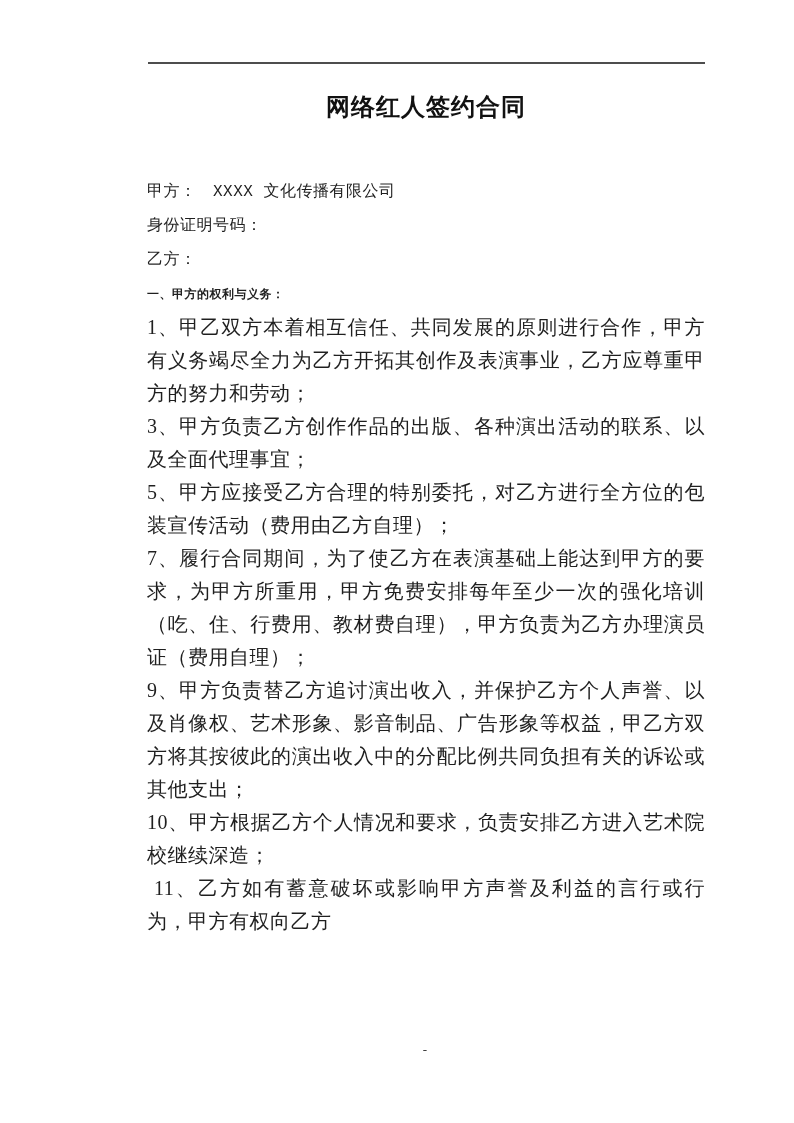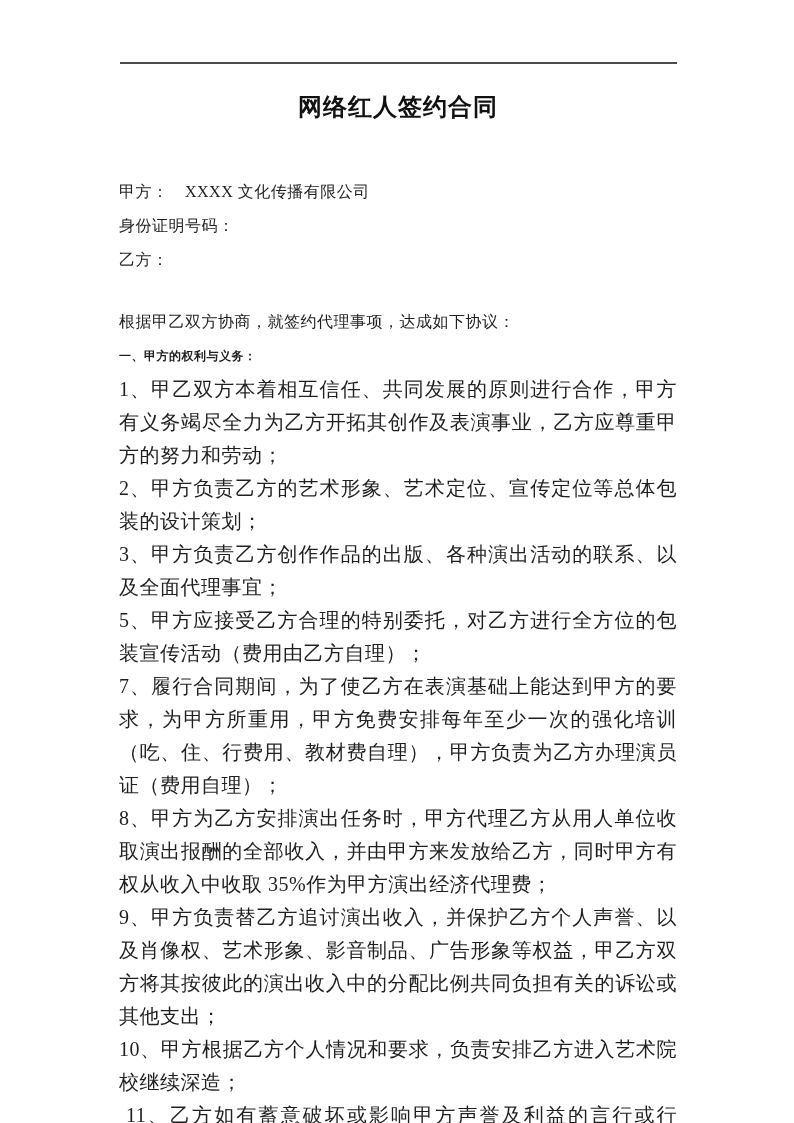--- a/index.html
+++ b/index.html
@@ -8,20 +8,21 @@
       background: #ffffff;
     }
     .page {
       position: relative;
       width: 691px;
       height: 1123px;
       background: #ffffff;
       overflow: hidden;
       font-family: "Liberation Serif", "DejaVu Serif", serif;
       color: #1f1f1f;
+      margin-left: 28px;
     }
     .header-rule {
       position: absolute;
       top: 62px;
       left: 120px;
       width: 557px;
       height: 0;
       border-top: 2px solid #4d4d4d;
     }
     .content {
@@ -38,20 +39,21 @@
       text-align: center;
       color: #111111;
       letter-spacing: 1px;
     }
     .party-line {
       margin: 0;
       font-size: 16px;
       line-height: 34px;
       white-space: pre-wrap;
       letter-spacing: 0.5px;
+      font-family: Liberation Mono, monospace;
     }
     .preamble {
       margin: 28px 0 0 0;
       font-size: 16px;
       line-height: 34px;
       letter-spacing: 0.5px;
     }
     .section-heading {
       margin: 0;
       font-size: 12px;
@@ -89,30 +91,27 @@
   <div class="header-rule"></div>
 
   <div class="content">
 
     <h1 class="doc-title">网络红人签约合同</h1>
 
     <p class="party-line">甲方：　XXXX 文化传播有限公司</p>
     <p class="party-line">身份证明号码：</p>
     <p class="party-line">乙方：</p>
 
-    <p class="preamble">根据甲乙双方协商，就签约代理事项，达成如下协议：</p>
 
     <p class="section-heading">一、甲方的权利与义务：</p>
 
     <p class="clause">1、甲乙双方本着相互信任、共同发展的原则进行合作，甲方有义务竭尽全力为乙方开拓其创作及表演事业，乙方应尊重甲方的努力和劳动；</p>
-    <p class="clause">2、甲方负责乙方的艺术形象、艺术定位、宣传定位等总体包装的设计策划；</p>
     <p class="clause">3、甲方负责乙方创作作品的出版、各种演出活动的联系、以及全面代理事宜；</p>
     <p class="clause">5、甲方应接受乙方合理的特别委托，对乙方进行全方位的包装宣传活动（费用由乙方自理）；</p>
     <p class="clause">7、履行合同期间，为了使乙方在表演基础上能达到甲方的要求，为甲方所重用，甲方免费安排每年至少一次的强化培训（吃、住、行费用、教材费自理），甲方负责为乙方办理演员证（费用自理）；</p>
-    <p class="clause">8、甲方为乙方安排演出任务时，甲方代理乙方从用人单位收取演出报酬的全部收入，并由甲方来发放给乙方，同时甲方有权从收入中收取 35%作为甲方演出经济代理费；</p>
     <p class="clause">9、甲方负责替乙方追讨演出收入，并保护乙方个人声誉、以及肖像权、艺术形象、影音制品、广告形象等权益，甲乙方双方将其按彼此的演出收入中的分配比例共同负担有关的诉讼或其他支出；</p>
     <p class="clause">10、甲方根据乙方个人情况和要求，负责安排乙方进入艺术院校继续深造；</p>
     <p class="clause clause-11">11、乙方如有蓄意破坏或影响甲方声誉及利益的言行或行为，甲方有权向乙方</p>
 
   </div>
 
   <div class="page-footer">-</div>
 
 </div>
 

